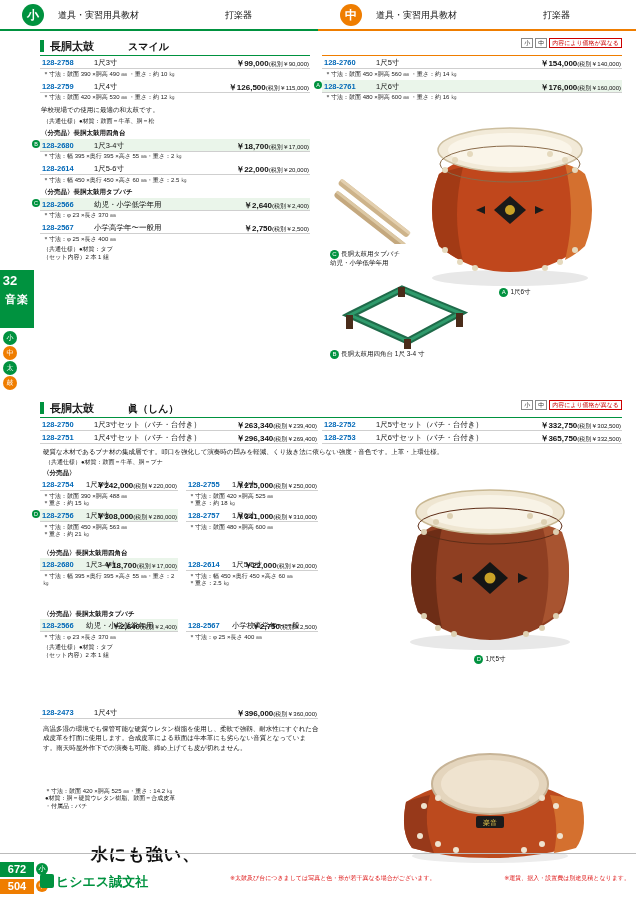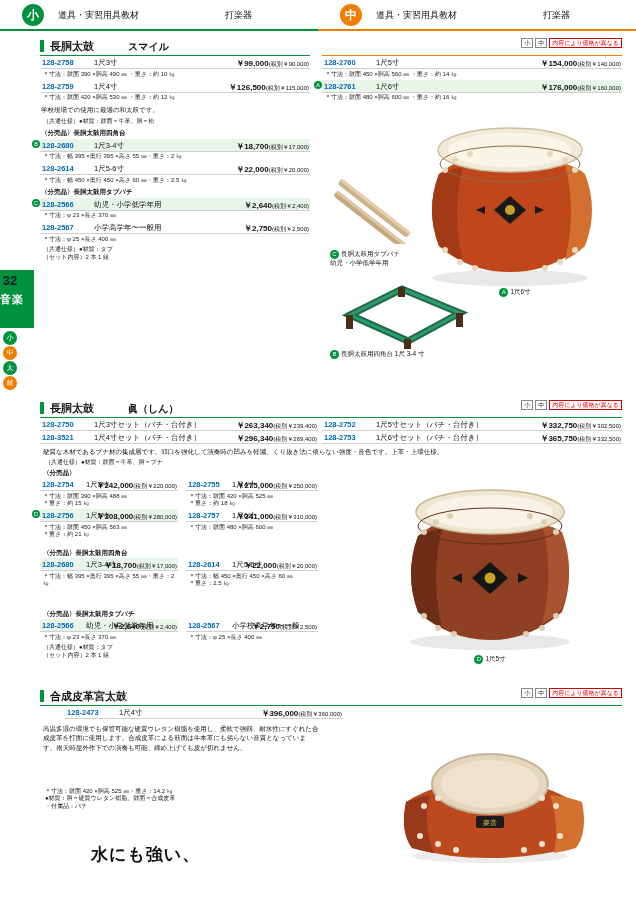--- a/index.html
+++ b/index.html
@@ -18,23 +18,23 @@
   .hdr-line{position:absolute;left:0;top:29px;width:318px;height:1.5px;background:#00923f;}
   .circ{position:absolute;top:4px;left:22px;width:22px;height:22px;border-radius:50%;
         color:#fff;font-size:12px;font-weight:bold;text-align:center;line-height:22px;}
   .circ.sm{background:#00923f;}
   .circ.md{background:#ef7d00;}
   .hdr-t1{position:absolute;top:9px;left:58px;font-size:9px;}
   .hdr-t2{position:absolute;top:9px;left:225px;font-size:9px;}
 
   
   .tab{position:absolute;left:0;top:270px;width:34px;height:58px;background:#00923f;}
-  .tab .num{position:absolute;top:3px;left:0;width:20px;text-align:center;color:#0f172a;
+  .tab .num{position:absolute;top:3px;left:0;width:20px;text-align:center;color:#ffffff;
             font-size:13px;font-weight:bold;}
-  .tab .lbl{position:absolute;top:22px;left:0;width:34px;color:#fff;
+  .tab .lbl{position:absolute;top:22px;left:0;width:34px;text-align:center;color:#fff;
             font-size:11px;font-weight:bold;letter-spacing:1px;}
   .tabicons{position:absolute;left:2px;top:330px;width:30px;}
   .tabicons div{width:14px;height:14px;border-radius:50%;color:#fff;font-size:7px;
        text-align:center;line-height:14px;display:inline-block;margin:1px 0 0 1px;}
   .ti-g{background:#00923f;} .ti-o{background:#ef7d00;}
 
   
   .sec{position:absolute;left:40px;}
   .sec-title{position:relative;height:17px;border-bottom:1.2px solid #00923f;}
   .sec-title .bar{position:absolute;left:0;top:2px;width:4px;height:12px;background:#00923f;}
@@ -264,21 +264,21 @@
     </div>
   </div>
 
   <div style="position:absolute;left:40px;top:418px;width:278px;">
     <div class="row">
       <span class="code">128-2750</span>
       <span class="nm">1尺3寸セット（バチ・台付き）</span>
       <span class="pr"><span>￥263,340</span><span class="tax">(税別￥239,400)</span></span>
     </div>
     <div class="row">
-      <span class="code">128-3521</span>
+      <span class="code">128-2751</span>
       <span class="nm">1尺4寸セット（バチ・台付き）</span>
       <span class="pr"><span>￥296,340</span><span class="tax">(税別￥269,400)</span></span>
     </div>
   </div>
   <div style="position:absolute;left:322px;top:418px;width:300px;">
     <div class="row">
       <span class="code">128-2752</span>
       <span class="nm">1尺5寸セット（バチ・台付き）</span>
       <span class="pr"><span>￥332,750</span><span class="tax">(税別￥302,500)</span></span>
     </div>
@@ -392,32 +392,21 @@
         <circle cx="64" cy="164" r="3"></circle>
       <circle cx="136" cy="164" r="3"></circle>
         <circle cx="152" cy="158" r="3"></circle>
         <circle cx="166" cy="146" r="3"></circle>
     </g>
   </svg>
   <div class="cap" style="position:absolute;left:440px;top:655px;width:100px;">
     <span class="cmark">D</span><span>1尺5寸</span>
   </div>
 
-  <div class="sec" style="top:688px;width:582px;">
-    <div class="sec-title">
-      <div class="bar"></div>
-      <div class="t1">合成皮革宮太鼓</div>
-      <div class="badges">
-        <div class="badge">小</div>
-        <div class="badge">中</div>
-        <div class="badge redtxt">内容により価格が異なる</div>
-      </div>
-    </div>
-  </div>
-  <div style="position:absolute;left:40px;top:706px;width:278px;margin-left:25px;">
+  <div style="position:absolute;left:40px;top:706px;width:278px;">
     <div class="row">
       <span class="code">128-2473</span>
       <span class="nm">1尺4寸</span>
       <span class="pr"><span>￥396,000</span><span class="tax">(税別￥360,000)</span></span>
     </div>
   </div>
   <div class="para" style="position:absolute;left:42px;top:722px;width:276px;">高温多湿の環境でも保管可能な硬質ウレタン樹脂を使用し、柔軟で強靱、耐水性にすぐれた合成皮革を打面に使用します。合成皮革による鼓面は牛本革にも劣らない音質となっています。雨天時屋外作下での演奏も可能、締め上げても皮が切れません。</div>
   <div class="spec" style="position:absolute;left:42px;top:786px;width:276px;white-space:pre-line;">＊寸法：鼓面 420 ×胴高 525 ㎜・重さ：14.2 ㎏
 ●材質：胴＝硬質ウレタン樹脂、鼓面＝合成皮革
 ・付属品：バチ</div>
@@ -442,14 +431,24 @@
         <circle cx="48" cy="104" r="3"></circle>
         <circle cx="66" cy="110" r="3"></circle>
       <circle cx="134" cy="110" r="3"></circle>
         <circle cx="152" cy="104" r="3"></circle>
         <circle cx="170" cy="96" r="3"></circle>
     </g>
   </svg>
 
   <div class="bigmsg" style="position:absolute;left:46px;top:843px;margin-left:45px;">水にも強い、</div>
 
+  <div class="foot">
+    <div class="pgbox pg1">672</div>
+    <div class="pgbox pg2">504</div>
+    <div class="pgmini ti-g" style="top:9px;">小</div>
+    <div class="pgmini ti-o" style="top:26px;">中</div>
+    <div class="logomark"></div>
+    <div class="logo">ヒシエス誠文社</div>
+    <div class="fnote" style="left:230px;">※太鼓及び台につきましては写真と色・形が若干異なる場合がございます。</div>
+    <div class="fnote" style="right:6px;">※運賃、据入・設置費は別途見積となります。</div>
+  </div>
 
 </div>
 
 </body></html>

